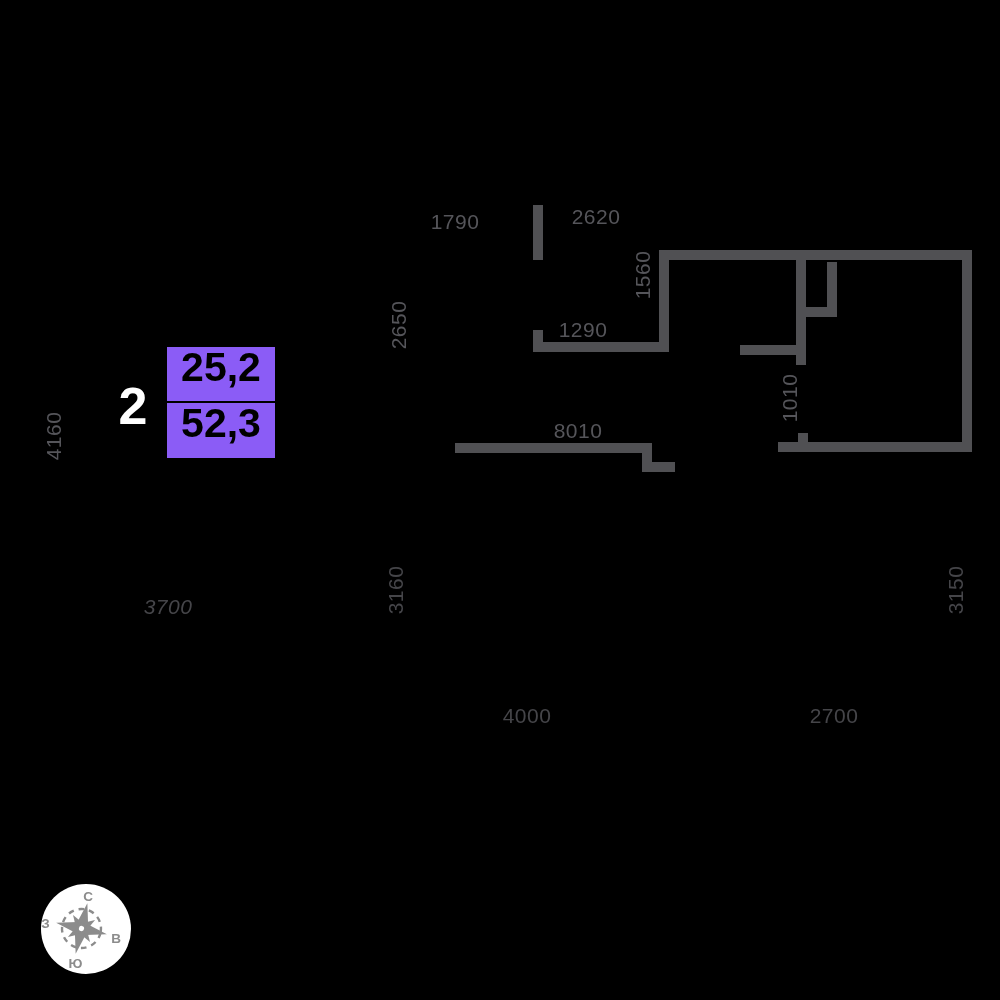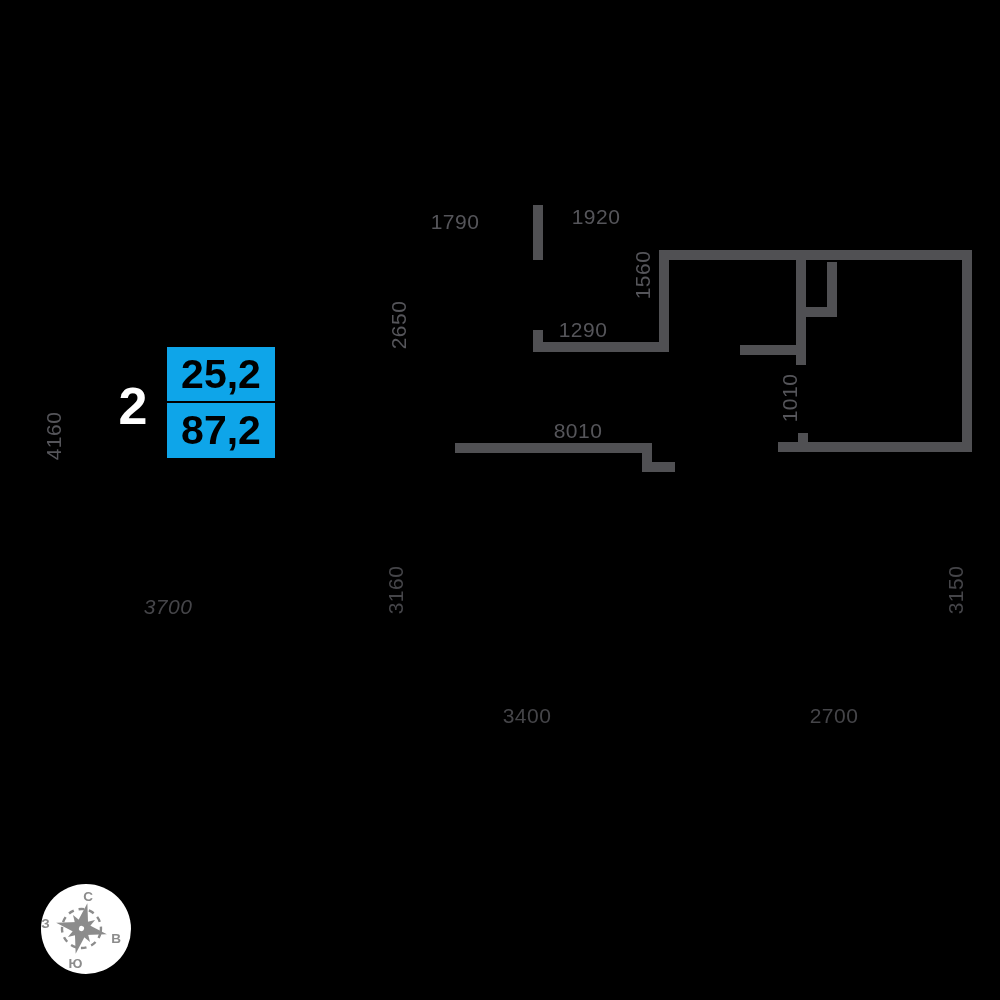--- a/index.html
+++ b/index.html
@@ -44,24 +44,23 @@
     transform: translate(-50%, -50%);
     color: #ffffff;
     font-size: 52px;
     font-weight: 700;
     line-height: 1;
   }
   .area-box {
     position: absolute;
     left: 167px;
     width: 108px;
-    background: #0ea5e9;
+    background: #8b5cf6;
     color: #000000;
     display: flex;
-    align-items: center;
     justify-content: center;
     font-size: 41px;
     font-weight: 700;
     line-height: 1;
   }
   .area-box.top    { top: 347px; height: 54px; }
   .area-box.bottom { top: 403px; height: 55px; }
 
   .compass {
     position: absolute;
@@ -94,41 +93,41 @@
       <div class="wall" style="left: 798px; top: 433px; width: 10px; height: 10px;"></div>
       <div class="wall" style="left: 778px; top: 442px; width: 194px; height: 10px;"></div>
       <div class="wall" style="left: 962px; top: 250px; width: 10px; height: 202px;"></div>
       <div class="wall" style="left: 455px; top: 443px; width: 197px; height: 10px;"></div>
       <div class="wall" style="left: 642px; top: 443px; width: 10px; height: 29px;"></div>
       <div class="wall" style="left: 642px; top: 462px; width: 33px; height: 10px;"></div>
     </div>
 
   <div class="layer">
       <span class="dim light" style="left: 455px; top: 222px;">1790</span>
-      <span class="dim light" style="left: 596px; top: 217px;">1920</span>
+      <span class="dim light" style="left: 596px; top: 217px;">2620</span>
       <span class="dim v light" style="left: 399px; top: 325px;">2650</span>
       <span class="dim v light" style="left: 643px; top: 275px;">1560</span>
       <span class="dim light" style="left: 583px; top: 330px;">1290</span>
       <span class="dim v light" style="left: 54px; top: 436px;">4160</span>
       <span class="dim light" style="left: 578px; top: 431px;">8010</span>
       <span class="dim v light" style="left: 790px; top: 398px;">1010</span>
       <span class="dim dark" style="left: 168px; top: 607px; font-style: italic;">3700</span>
       <span class="dim v dark" style="left: 396px; top: 590px;">3160</span>
       <span class="dim v dark" style="left: 956px; top: 590px;">3150</span>
-      <span class="dim dark" style="left: 527px; top: 716px;">3400</span>
+      <span class="dim dark" style="left: 527px; top: 716px;">4000</span>
       <span class="dim dark" style="left: 834px; top: 716px;">2700</span>
     </div>
 
   <div>
     <div class="unit-number">2</div>
     <div class="area-box top">
       <span>25,2</span>
     </div>
     <div class="area-box bottom">
-      <span>87,2</span>
+      <span>52,3</span>
     </div>
   </div>
 
   <svg class="compass" width="96" height="96" viewBox="0 0 96 96">
     <circle cx="48" cy="48" r="45" fill="#ffffff"></circle>
     <g transform="translate(43.5,47.5) rotate(13)">
       <circle r="19.5" fill="none" stroke="#8c8c8c" stroke-width="2.4" stroke-dasharray="5.5 5"></circle>
       <g fill="#8c8c8c">
         <polygon points="0,-16 -4,-4 4,-4" transform="rotate(45)"></polygon>
         <polygon points="0,-16 -4,-4 4,-4" transform="rotate(135)"></polygon>

